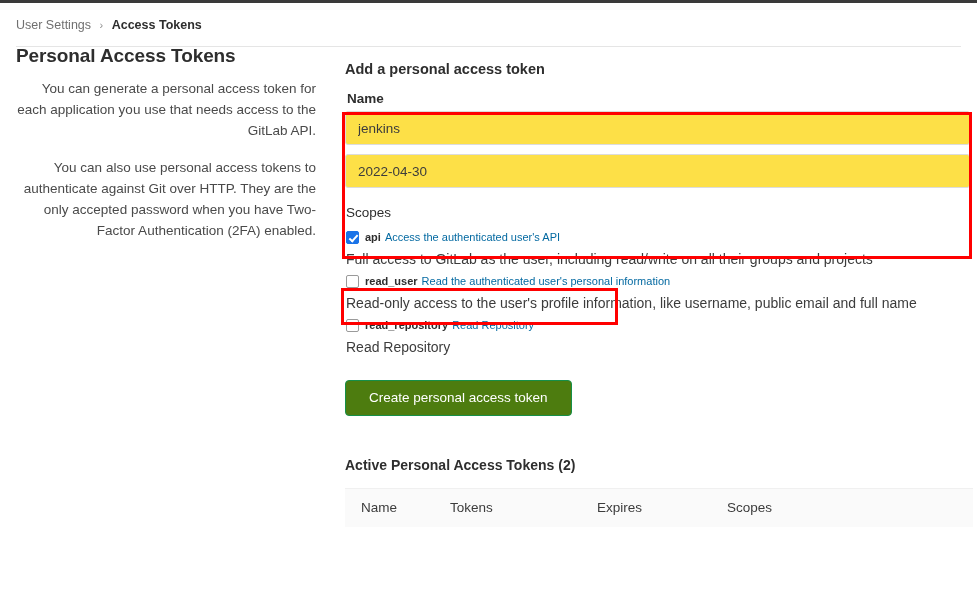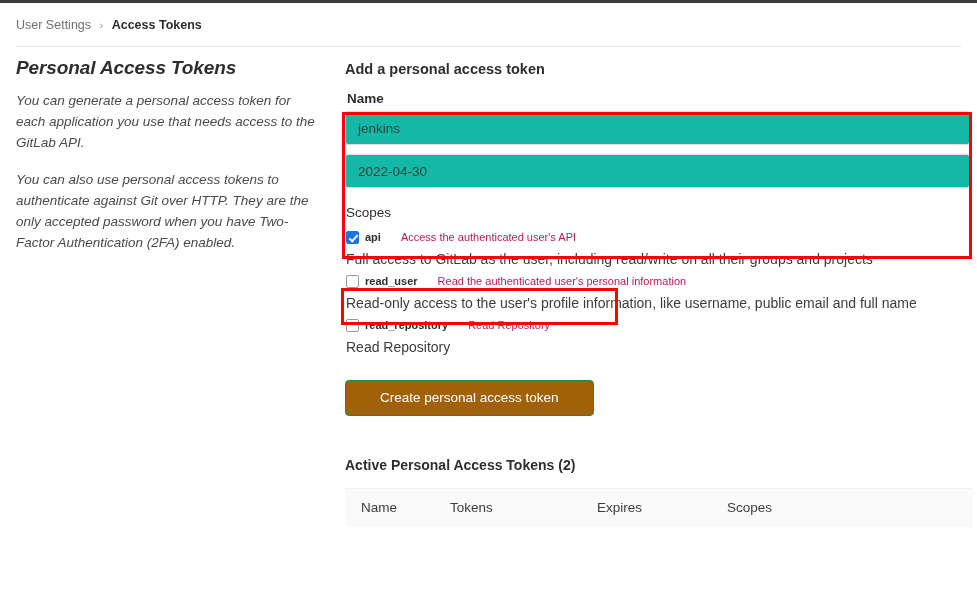--- a/index.html
+++ b/index.html
@@ -31,29 +31,30 @@
   .breadcrumb .crumb-sep { color: #8f8f8f; margin: 0 5px; font-size: 11px; }
   .breadcrumb .crumb-current { color: #2e2e2e; font-weight: bold; }
 
   .header-divider {
     position: absolute; left: 16px; top: 46px; width: 945px; height: 1px;
     background: #e5e5e5;
   }
 
   
   .left-col {
-    position: absolute; left: 16px; top: 56px; width: 300px; font-style: italic;
+    position: absolute; left: 16px; top: 44px; width: 300px;
   }
   .left-title {
     font-size: 19px; font-weight: bold; color: #2e2e2e;
     margin: 0 0 10px 0; line-height: 24px; letter-spacing: -0.1px;
   }
   .left-para {
     font-size: 13.5px; line-height: 21px; color: #4a4a4a;
     margin: 0 0 16px 0;
+    text-align: right;
   }
   .left-para:last-child { margin-bottom: 0; }
 
   
   .right-col {
     position: absolute; left: 345px; top: 60px; width: 628px;
   }
   .form-title {
     font-size: 14.5px; font-weight: bold; color: #2e2e2e;
     margin: 0 0 12px 0; line-height: 18px;
@@ -73,21 +74,21 @@
   }
 
   .field-group { margin-bottom: 9px; }
   .field-label {
     display: block; font-size: 13.5px; font-weight: bold; color: #2e2e2e;
     margin: 0 0 4px 2px; line-height: 17px;
   }
   .field-input {
     display: block; width: 625px; height: 34px;
     border: 1px solid #dcdcdc; border-radius: 3px;
-    background: #14b8a6; color: #3c3c3c;
+    background: #fde047; color: #3c3c3c;
     font-family: "Liberation Sans", "DejaVu Sans", sans-serif;
     font-size: 13.5px; padding: 0 12px; outline: none;
   }
 
   
   .scopes-wrap { margin-top: 16px; position: relative; }
   .scopes-label {
     font-size: 13.5px; color: #2e2e2e; margin: 0 0 6px 1px; line-height: 17px;
   }
   .scope-row {
@@ -100,33 +101,33 @@
     border: 1px solid #9a9a9a; border-radius: 2px; background: #fff;
     position: relative; display: inline-block;
   }
   .cbox.checked { background: #1a73e8; border-color: #1a73e8; }
   .cbox.checked::after {
     content: ""; position: absolute; left: 4px; top: 1px;
     width: 3px; height: 7px; border: solid #fff;
     border-width: 0 2px 2px 0; transform: rotate(42deg);
   }
   .scope-key { font-weight: bold; color: #2e2e2e; margin-right: 4px; }
-  .scope-desc { color: #be185d; margin-left: 16px; }
+  .scope-desc { color: #0369a1; }
   .scope-help {
     font-size: 14px; color: #3c3c3c; line-height: 20px;
     margin: 0 0 2px 1px; white-space: nowrap;
   }
 
   
   .submit-btn {
     display: inline-block; margin-top: 21px;
-    background: #a16207; border: 1px solid #168f48; border-radius: 4px;
+    background: #4d7c0f; border: 1px solid #168f48; border-radius: 4px;
     color: #ffffff; font-size: 13.5px;
     font-family: "Liberation Sans", "DejaVu Sans", sans-serif;
-    padding: 9px 34px; cursor: pointer; line-height: 16px;
+    padding: 9px 23px; cursor: pointer; line-height: 16px;
   }
 
   
   .tokens-section { margin-top: 40px; }
   .tokens-title {
     font-size: 14px; font-weight: bold; color: #2e2e2e;
     margin: 0 0 14px 0; line-height: 18px;
   }
   .tokens-table { width: 628px; border-collapse: collapse; }
   .tokens-table th {

